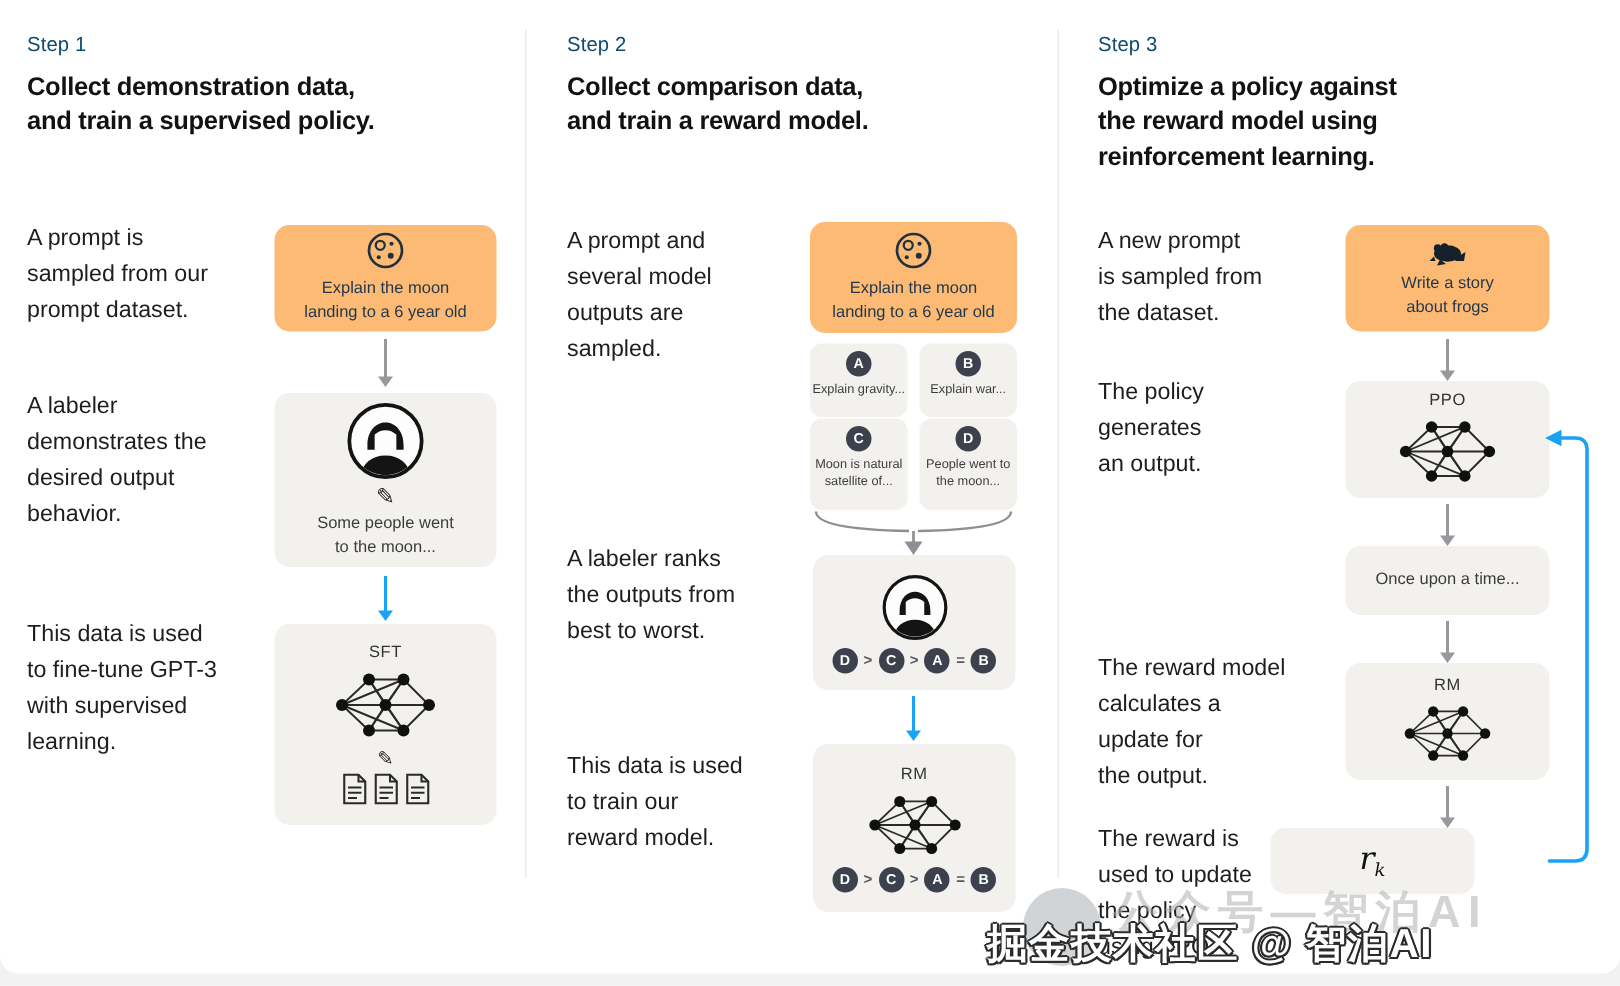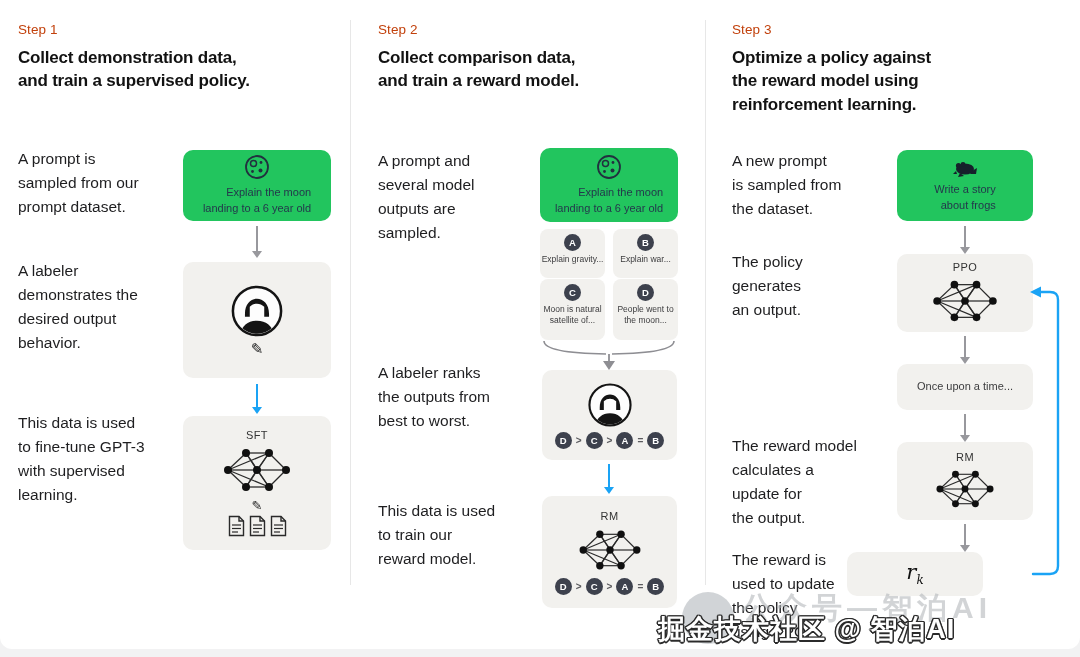--- a/index.html
+++ b/index.html
@@ -5,27 +5,27 @@
   html,body{margin:0;padding:0;}
   body{
     width:1080px;height:657px;position:relative;overflow:hidden;
     background:#f2f2f3;
     font-family:"Liberation Sans","DejaVu Sans",sans-serif;
     -webkit-font-smoothing:antialiased;
   }
   .card{position:absolute;left:0;top:0;width:1080px;height:649px;background:#ffffff;
         border-radius:0 0 12px 12px;}
   .divider{position:absolute;width:1px;background:#e7e7e7;}
-  .step-label{position:absolute;font-size:13.5px;color:#c2410c;letter-spacing:.1px;}
+  .step-label{position:absolute;font-size:13.5px;color:#0c4a6e;letter-spacing:.1px;}
   .step-title{position:absolute;font-size:17px;font-weight:700;color:#121212;
               line-height:1.38;letter-spacing:-.2px;white-space:pre-line;}
   .caption{position:absolute;font-size:15.5px;color:#1e1e20;line-height:1.55;white-space:pre-line;}
   .fbox{position:absolute;border-radius:10px;display:flex;flex-direction:column;
         align-items:center;justify-content:center;text-align:center;}
-  .fbox.blue{background:#22c55e;text-align:right;}
+  .fbox.blue{background:#fdba74;}
   .fbox.gray{background:#f2f1ee;}
   .box-text{font-size:11px;line-height:1.45;white-space:pre-line;}
   .blue .box-text{color:#24384c;}
   .gray .box-text{color:#3c3c3e;}
   .model-label{font-size:11px;color:#333;letter-spacing:.4px;}
   .pencil{font-size:15px;color:#222;line-height:1;}
   .arrow{position:absolute;width:2px;background:#98989d;}
   .arrow::after{content:"";position:absolute;left:50%;bottom:-6px;transform:translateX(-50%);
     border-left:5px solid transparent;border-right:5px solid transparent;border-top:7px solid #98989d;}
   .arrow.blue{background:#1aa3f5;}
@@ -145,20 +145,22 @@
 landing to a 6 year old</div>
 </div>
 
 <div class="arrow" style="left:256px;top:226px;height:26px;"></div>
 
 <div class="fbox gray" style="left:183px;top:262px;width:148px;height:116px;gap:3px;">
   <svg width="54" height="54" viewBox="0 0 56 56">
       <use href="#labeler"></use>
     </svg>
   <div class="pencil">✎</div>
+  <div class="box-text">Some people went
+to the moon...</div>
 </div>
 
 <div class="arrow blue" style="left:256px;top:384px;height:24px;"></div>
 
 <div class="fbox gray" style="left:183px;top:416px;width:148px;height:134px;gap:3px;">
   <div class="model-label">SFT</div>
   <svg width="74" height="52" viewBox="0 0 74 52">
       <use href="#network"></use>
     </svg>
   <div class="pencil" style="font-size:13px;">✎</div>

